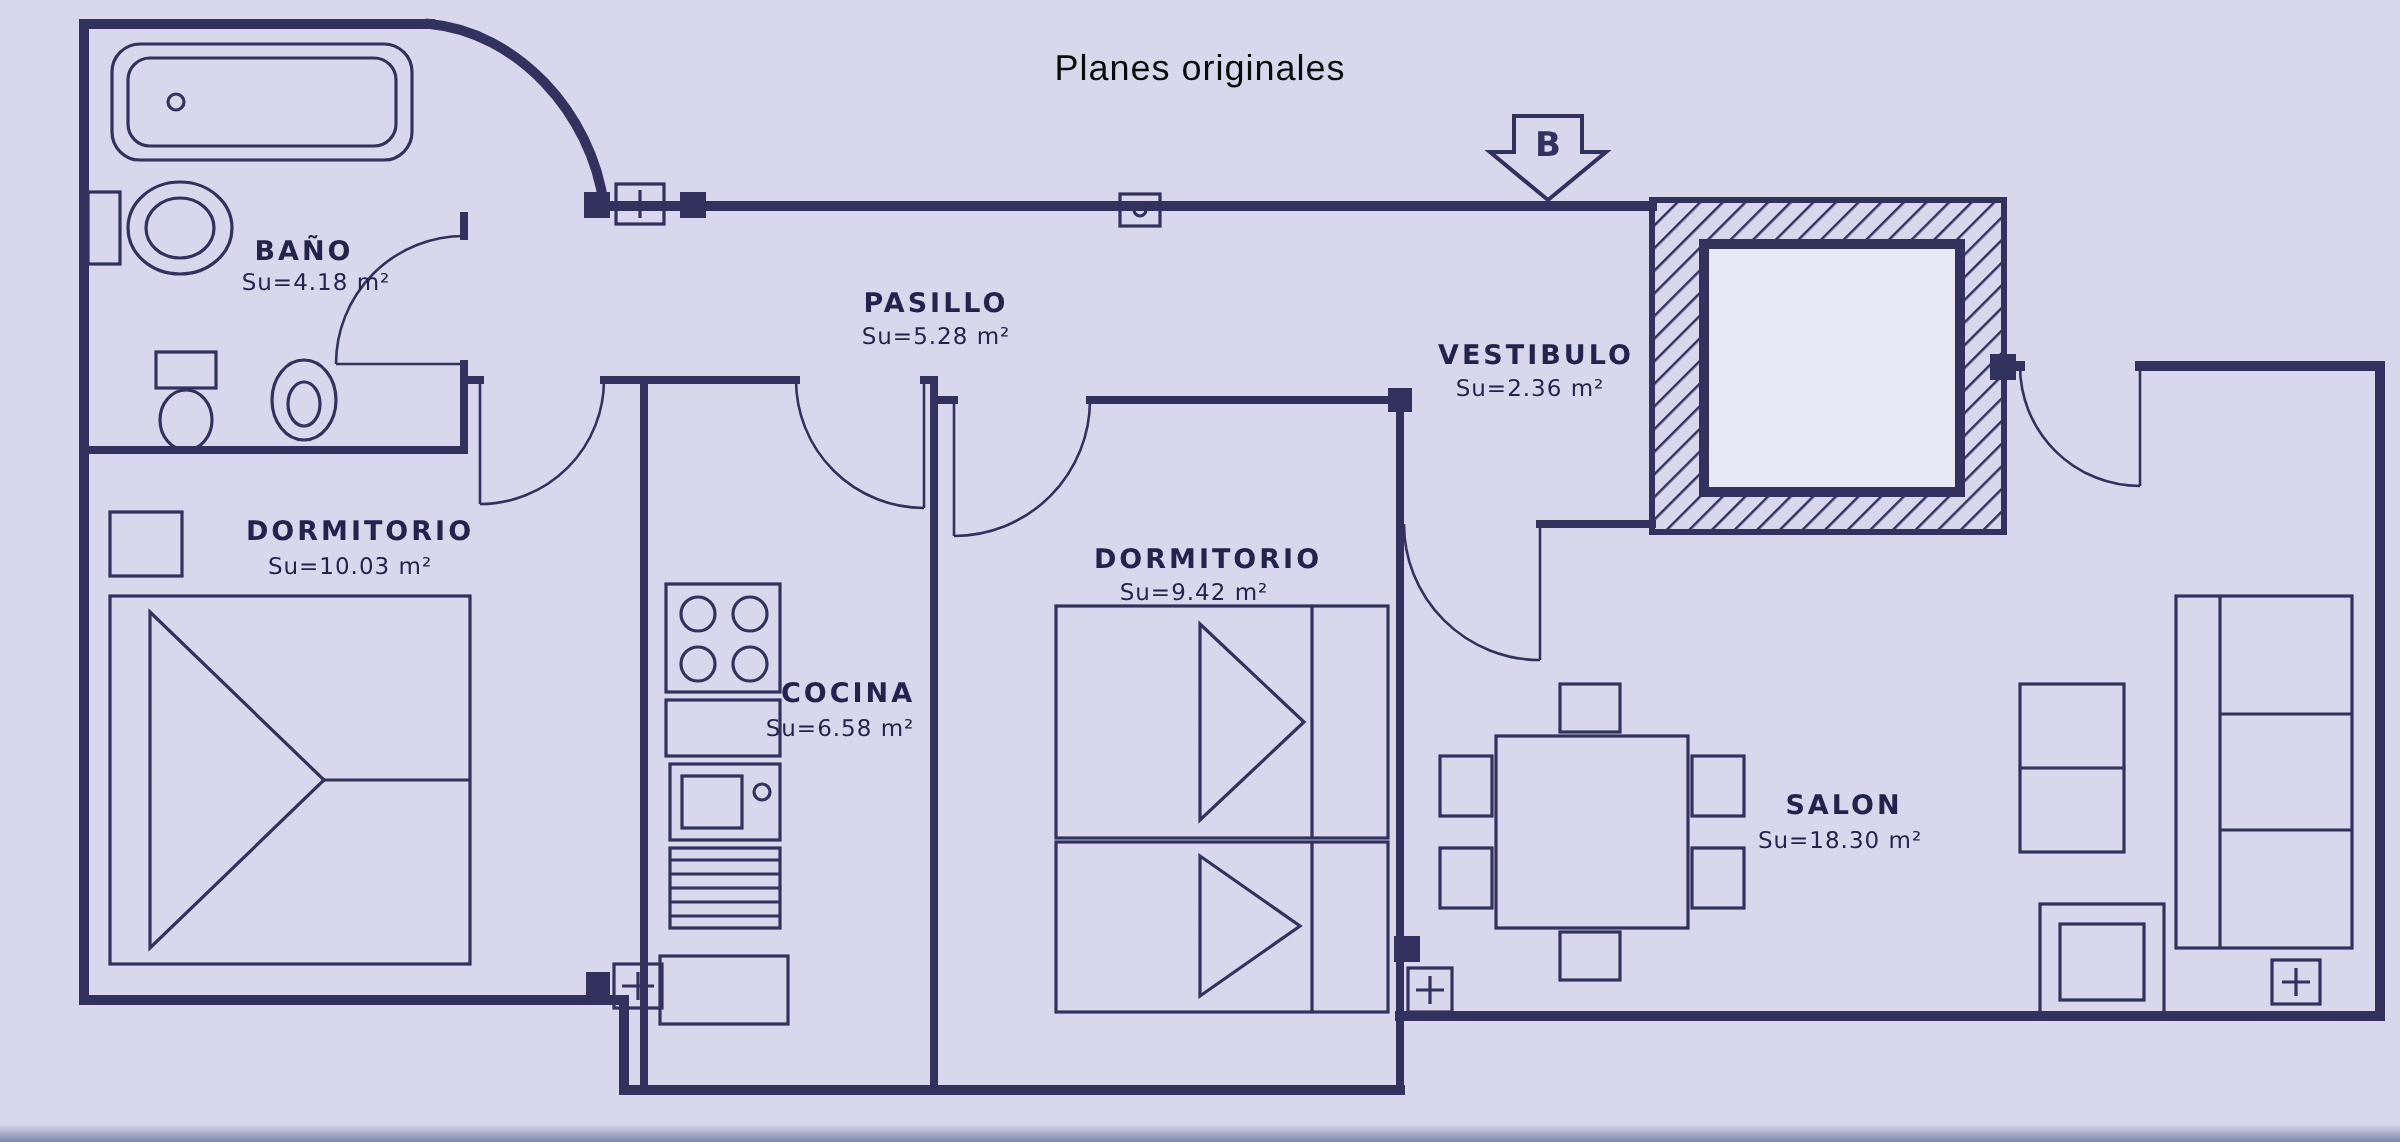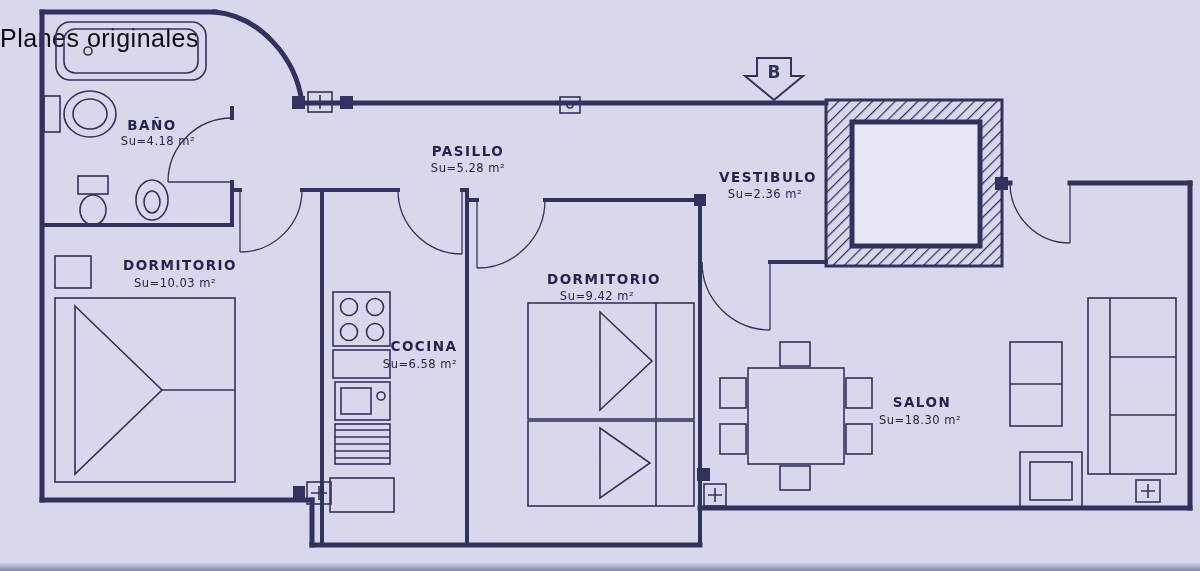--- a/index.html
+++ b/index.html
@@ -4,22 +4,22 @@
 <style>
   :root{
     --bg:#d8d7ec; --line:#32325f; --text:#23234e; --title:#0b0b0b; --shaft:#e8e7f5;
   }
   html,body{margin:0;padding:0;background:#ffffff;}
   #stage{
     position:relative;width:1200px;height:571px;background:var(--bg);
     overflow:hidden;font-family:"DejaVu Sans",sans-serif;
   }
   #plan-title{
-    position:absolute;top:24px;left:0;width:100%;
-    font-family:"Liberation Sans",sans-serif;font-size:25px;color:var(--title);
+    position:absolute;top:24px;left:0;width:100%;text-align:center;
+    font-family:"Liberation Sans",sans-serif;font-size:18px;color:var(--title);
     letter-spacing:0.5px;
   }
   svg{position:absolute;top:0;left:0;}
   .wall{fill:none;stroke:var(--line);stroke-width:5;stroke-linecap:square;}
   .wall-mid{fill:none;stroke:var(--line);stroke-width:4;stroke-linecap:square;}
   .thin{fill:none;stroke:var(--line);stroke-width:1.6;}
   .arc{fill:none;stroke:var(--line);stroke-width:1.3;}
   .solid{fill:var(--line);stroke:none;}
   .room-name{font-family:"DejaVu Sans",sans-serif;font-size:13.5px;font-weight:600;
     fill:var(--text);letter-spacing:1.5px;}

